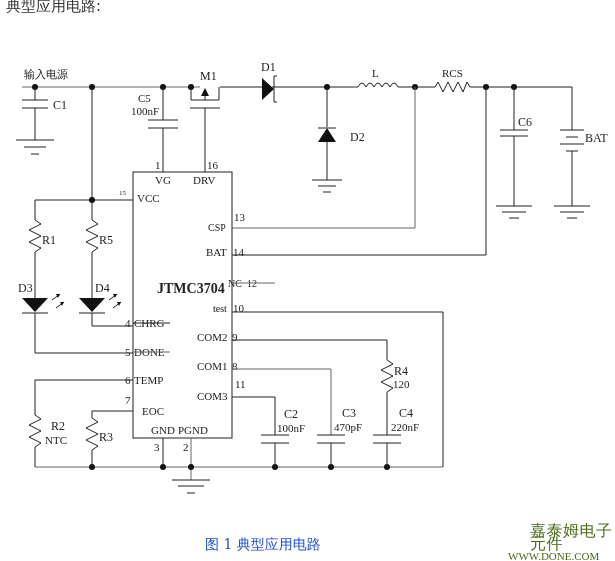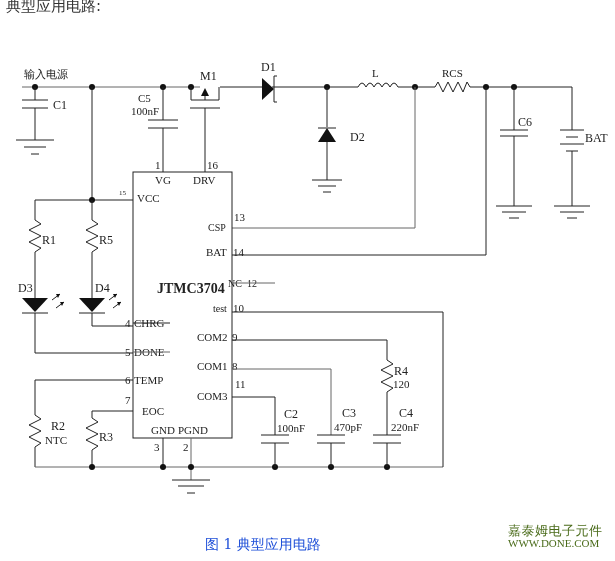--- a/index.html
+++ b/index.html
@@ -1,20 +1,20 @@
 <!DOCTYPE html>
 <html><head>
 <meta charset="utf-8">
 <style>
   html, body { margin:0; padding:0; background:#ffffff; }
   body { width:615px; height:561px; position:relative; overflow:hidden; font-family:"DejaVu Serif", serif; }
   #heading { position:absolute; left:6px; top:-3px; font-family:"DejaVu Sans", sans-serif; font-size:15px; color:#333; }
   #caption { position:absolute; left:205px; top:536px; font-family:"DejaVu Serif", serif; font-size:14px; color:#1d4ed8; }
   #wm { position:absolute; left:508px; top:524px; font-family:"DejaVu Sans", sans-serif; color:#4a6b1a; line-height:13px; }
-  #wm .cn { font-size:13px; letter-spacing:0.5px; }
+  #wm .cn { font-size:16px; letter-spacing:0.5px;margin-left:22px; }
   #wm .en { font-family:"Liberation Serif", serif; font-size:11px; color:#4a6b1a; }
   svg { position:absolute; left:0; top:0; }
   svg text { font-family:"Liberation Serif", serif; fill:#222; }
   .w { stroke:#222; stroke-width:1; fill:none; }
   .wg { stroke:#666; stroke-width:1; fill:none; }
   .dot { fill:#111; }
 </style>
 </head>
 <body>
 

